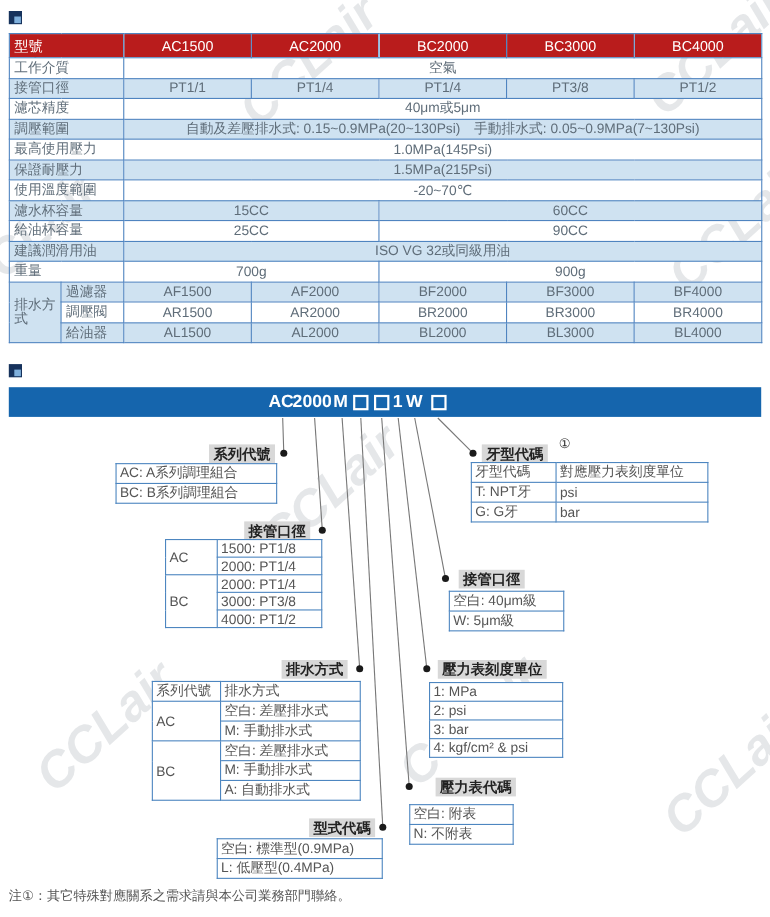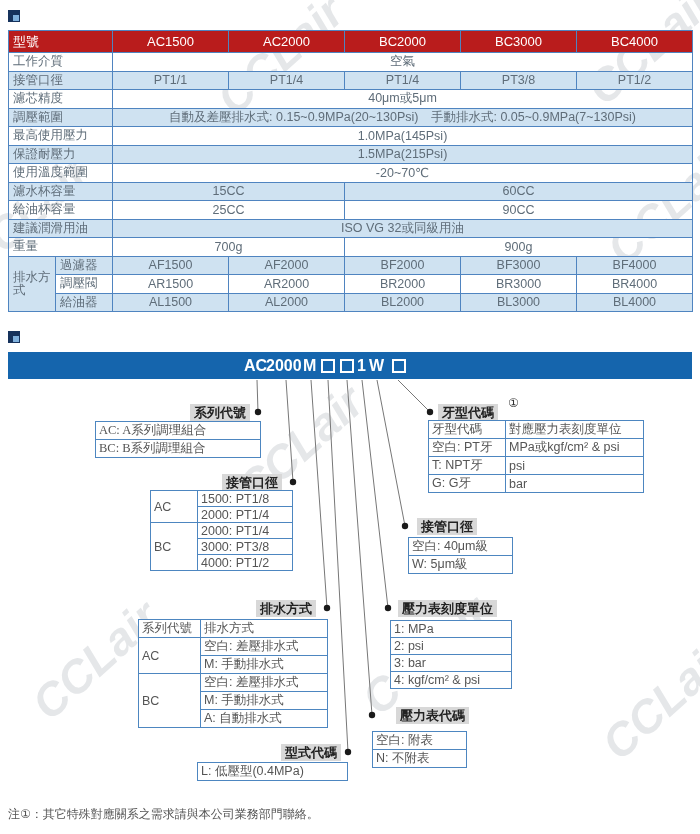--- a/index.html
+++ b/index.html
@@ -183,21 +183,21 @@
       <circle cx="327" cy="608" r="3.2"></circle>
         <circle cx="348" cy="752" r="3.2"></circle>
       <circle cx="372" cy="715" r="3.2"></circle>
         <circle cx="388" cy="608" r="3.2"></circle>
       <circle cx="405" cy="526" r="3.2"></circle>
         <circle cx="430" cy="412" r="3.2"></circle>
     </g>
   </svg>
 
   <div class="tag" style="left:190px;top:404px;">系列代號</div>
-  <table class="dg" style="left:95px;top:421px;width:166px;font-family:Liberation Serif, serif;">
+  <table class="dg" style="left:105px;top:421px;width:147px;">
     <tbody>
         <tr>
           <td style="height:16px">AC: A系列調理組合</td>
         </tr>
     <tr>
           <td style="height:16px">BC: B系列調理組合</td>
         </tr>
   </tbody>
     </table>
 
@@ -255,43 +255,42 @@
         </tr>
     <tr>
           <td style="height:16px">A: 自動排水式</td>
         </tr>
   </tbody>
     </table>
 
   <div class="tag" style="left:281px;top:744px;">型式代碼</div>
   <table class="dg" style="left:197px;top:762px;width:151px;">
     <tbody>
+        <tr>
+          <td style="height:16px">空白: 標準型(0.9MPa)</td>
+        </tr>
     <tr>
           <td style="height:16px">L: 低壓型(0.4MPa)</td>
         </tr>
   </tbody>
     </table>
 
   <div class="tag" style="left:438px;top:404px;">牙型代碼</div>
   <div class="mark" style="left:508px;top:396px;">①</div>
   <table class="dg" style="left:428px;top:420px;width:215px;">
     <colgroup>
         <col style="width:77px">
         <col style="width:138px">
       </colgroup>
     <tbody>
         <tr>
           <td style="height:15px">牙型代碼</td>
         <td>對應壓力表刻度單位</td>
         </tr>
     <tr>
-          <td style="height:15px">空白: PT牙</td>
-        <td>MPa或kgf/cm² &amp; psi</td>
-        </tr>
-    <tr>
           <td style="height:15px">T: NPT牙</td>
         <td>psi</td>
         </tr>
     <tr>
           <td style="height:15px">G: G牙</td>
         <td>bar</td>
         </tr>
   </tbody>
     </table>
 

